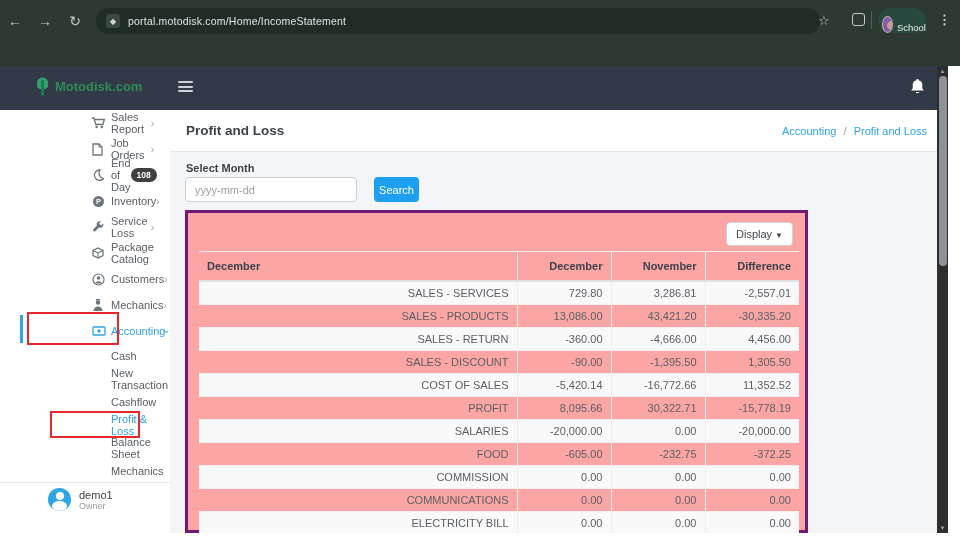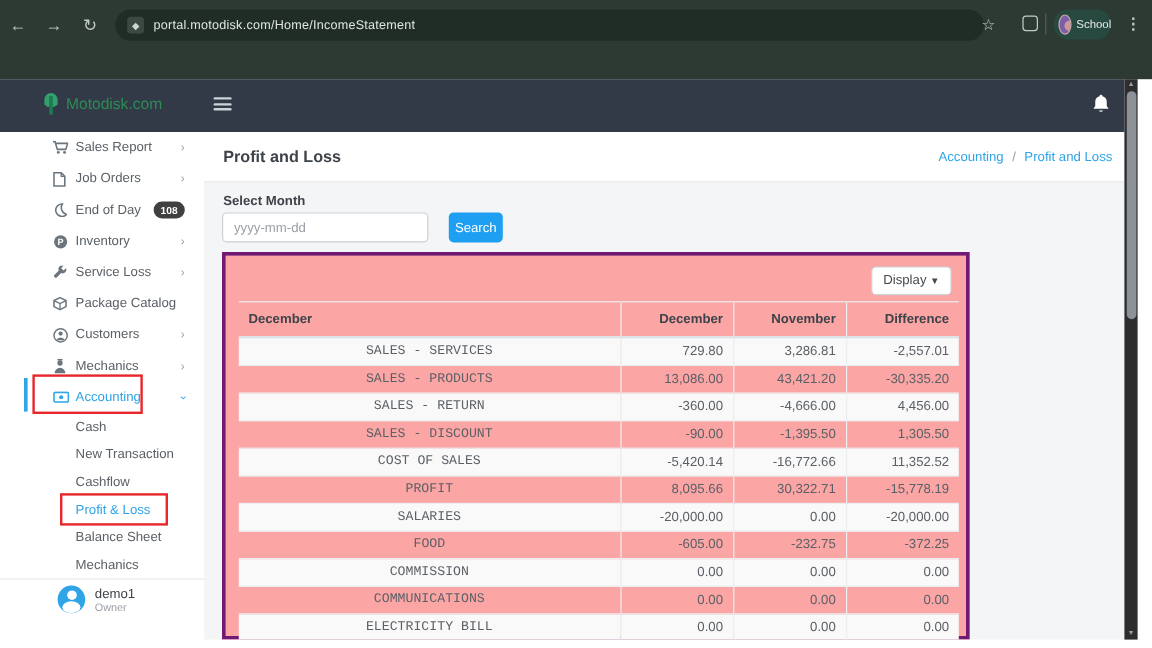--- a/index.html
+++ b/index.html
@@ -12,46 +12,46 @@
   .nav-ic { color:#c3cbc6; font-size:14px; width:30px; text-align:center; cursor:pointer; }
   #url-pill { position:absolute; left:96px; top:8px; width:724px; height:26px; background:#202d27;
     border-radius:13px; display:flex; align-items:center; padding-left:10px; }
   #site-ic { width:14px; height:14px; border-radius:3px; background:#3a4a42; color:#cfd6d2; font-size:8px;
     display:flex; align-items:center; justify-content:center; margin-right:8px; }
   #url-text { color:#dfe5e2; font-size:10.5px; letter-spacing:.2px; }
   #star-ic { position:absolute; left:818px; top:13px; color:#c3cbc6; font-size:13px; }
   #ext-ic { position:absolute; left:852px; top:13px; width:13px; height:13px; border:1.6px solid #c3cbc6; border-radius:3px; }
   .vdiv { position:absolute; width:1px; background:#50605a; }
   #profile-pill { position:absolute; left:878px; top:8px; width:48px; height:25px; background:#27493f;
-    border-radius:13px; display:flex; align-items:center; padding-left:4px; }
+    border-radius:13px; display:flex; align-items:flex-end; padding-left:4px; }
   #profile-avatar { width:17px; height:17px; border-radius:50%; background:#7b5ea7;
     border:1px solid #caa; position:relative; overflow:hidden; }
   #profile-avatar:after { content:""; position:absolute; left:4px; top:4px; width:9px; height:9px;
     border-radius:50%; background:#c99; }
   #profile-name { color:#e8eceb; font-size:9.5px; margin-left:4px; }
   #dots-ic { position:absolute; left:938px; top:12px; color:#c3cbc6; font-size:13px; font-weight:bold; }
   #bm-row { position:absolute; left:0; top:42px; width:960px; height:24px; }
   #grid-ic { position:absolute; left:9px; top:6px; width:11px; height:11px;
     display:grid; grid-template-columns:4px 4px; grid-template-rows:4px 4px; gap:2px; }
   #grid-ic span { background:#9fb0a8; }
   #bm-right { position:absolute; right:8px; top:0; height:24px; display:flex; align-items:center; gap:7px; }
   #folder-ic { width:12px; height:9px; border:1.4px solid #c3cbc6; border-radius:1px; position:relative; }
   #folder-ic:before { content:""; position:absolute; left:-1px; top:-3px; width:5px; height:2px; background:#c3cbc6; }
   #bm-label { color:#dfe5e2; font-size:10px; }
 
   
   #app-header { position:absolute; left:0; top:66px; width:937px; height:44px; background:#313a46; }
   #logo { position:absolute; left:36px; top:10px; display:flex; align-items:center; gap:6px; cursor:pointer; }
-  #logo-text { color:#2e8b57; font-size:13px; font-weight:normal; }
+  #logo-text { color:#2e8b57; font-size:13px; font-weight:bold; }
   #hamburger { position:absolute; left:178px; top:15px; width:15px; cursor:pointer; }
   #hamburger span { display:block; height:2px; background:#cdd2d8; margin-bottom:2.5px; border-radius:1px; }
   #bell { position:absolute; left:910px; top:12px; cursor:pointer; }
 
   
-  #sidebar { position:absolute; left:0; top:110px; width:170px; height:423px; background:#ffffff; }
+  #sidebar { position:absolute; left:0; top:110px; width:170px; height:423px; background:#ffffff;padding-left:48px; }
   #main { position:absolute; left:170px; top:110px; width:767px; height:423px; background:#f4f5f6; overflow:hidden; }
 
   
   .s-item { height:26px; display:flex; align-items:center; padding:0 16px 0 44px; color:#5b6066;
     font-size:11px; cursor:pointer; position:relative; }
   .s-item .ic { position:absolute; left:44px; width:14px; display:flex; color:#6c757d; }
   .s-item .lbl { margin-left:19px; }
   .s-item .chev { margin-left:auto; color:#9aa0a6; font-size:10px; }
   .s-item.active, .s-item.active .ic, .s-item.active .chev { color:#2fa4e7; }
   .chev-down { display:inline-block; transform:rotate(90deg); }
@@ -91,21 +91,21 @@
   #display-btn { position:absolute; right:12px; top:9px; height:24px; padding:0 9px; background:#fff;
     border:1px solid #ccd1d5; border-radius:4px; font-size:11px; color:#44494e; cursor:pointer;
     font-family:"Liberation Sans",sans-serif; }
   #display-btn .caret { font-size:8px; color:#44494e; margin-left:3px; }
   #pl-table { position:absolute; left:11px; top:38px; width:600px; border-collapse:collapse; table-layout:fixed; }
   #pl-table th { font-size:11px; font-weight:bold; color:#3d4349; text-align:right; padding:8px 8px;
     border-bottom:2px solid #dfe3e6; border-top:1px solid #eceeef; }
   #pl-table th:first-child { text-align:left; }
   #pl-table td { font-size:11px; color:#5b6066; text-align:right; padding:5px 8px;
     border-top:1px solid #eceeef; height:23px; }
-  #pl-table td:first-child { text-align:center;font-family:Liberation Mono, monospace; }
+  #pl-table td:first-child { text-align:right; }
   #pl-table td + td, #pl-table th + th { border-left:1px solid #eceeef; }
   #pl-table tbody tr:nth-child(odd) td { background:#f9f9f9; }
 
   
   #v-scrollbar { position:absolute; left:937px; top:66px; width:11px; height:467px; background:#2e2e2e; }
   #v-scrollbar .arr { position:absolute; left:0; width:11px; text-align:center; color:#9aa0a6; font-size:6px; }
   #sb-thumb { position:absolute; left:1.5px; top:10px; width:8px; height:190px; background:#8d9298; border-radius:4px; }
 </style>
 </head>
 <body>

